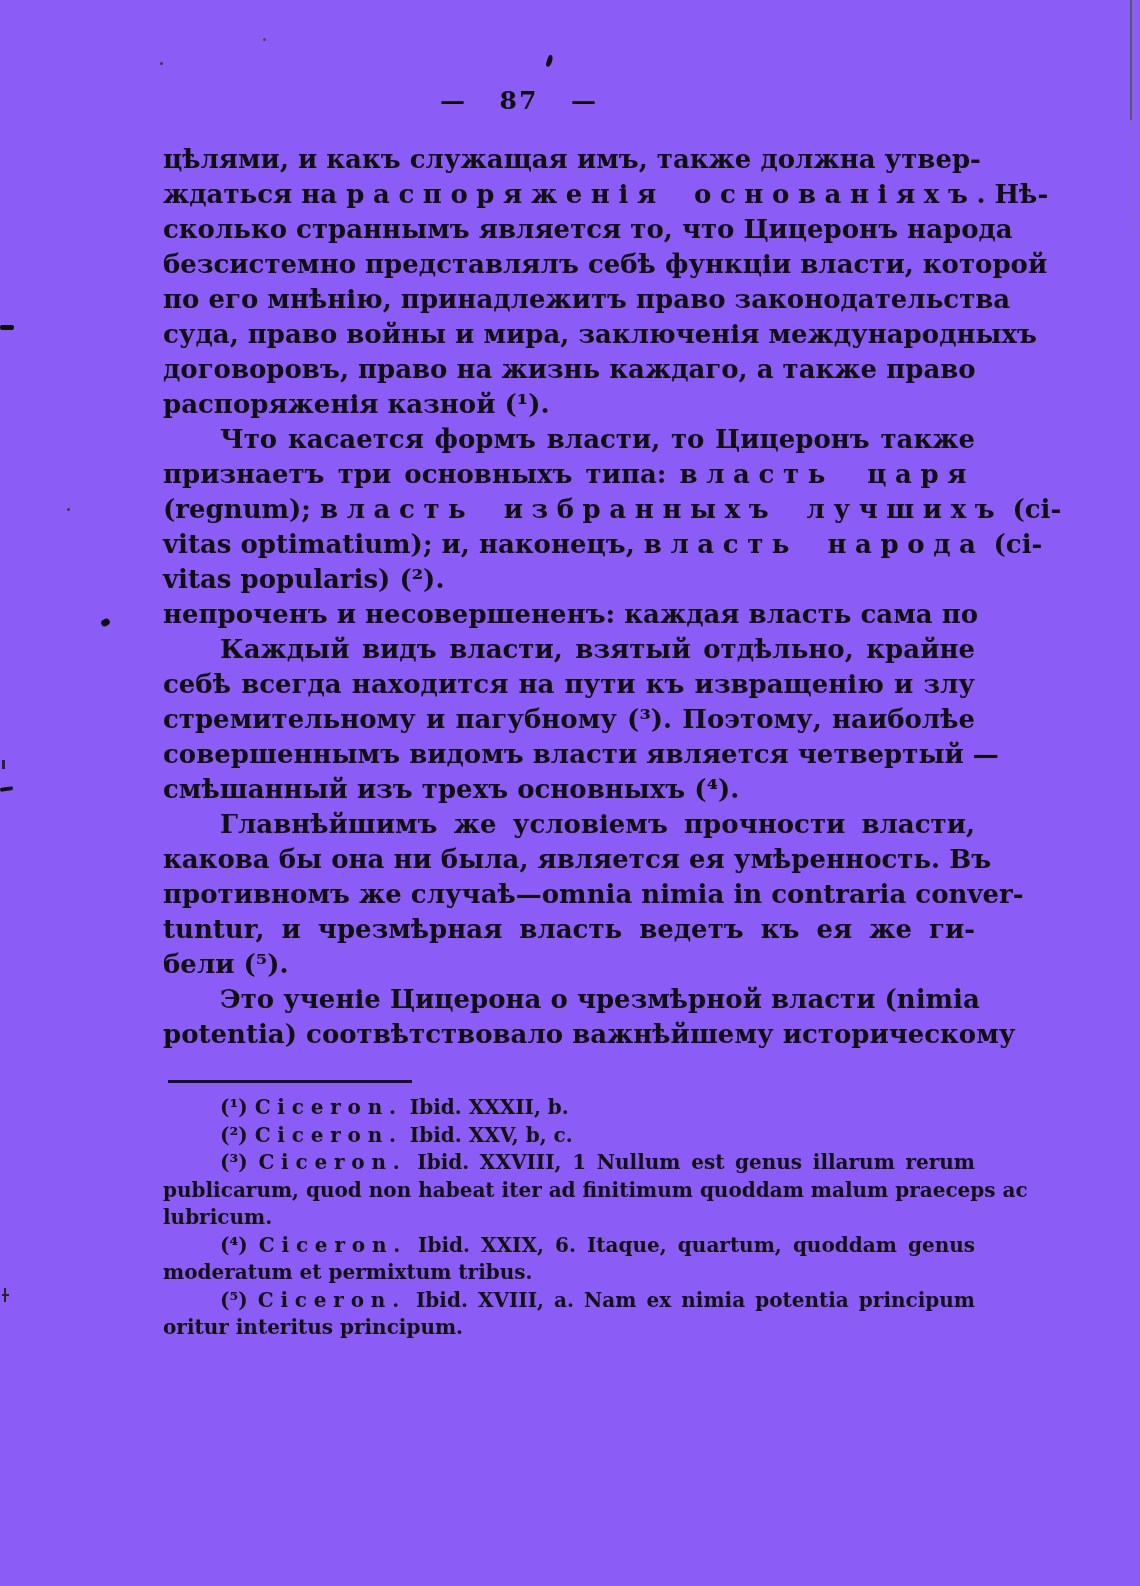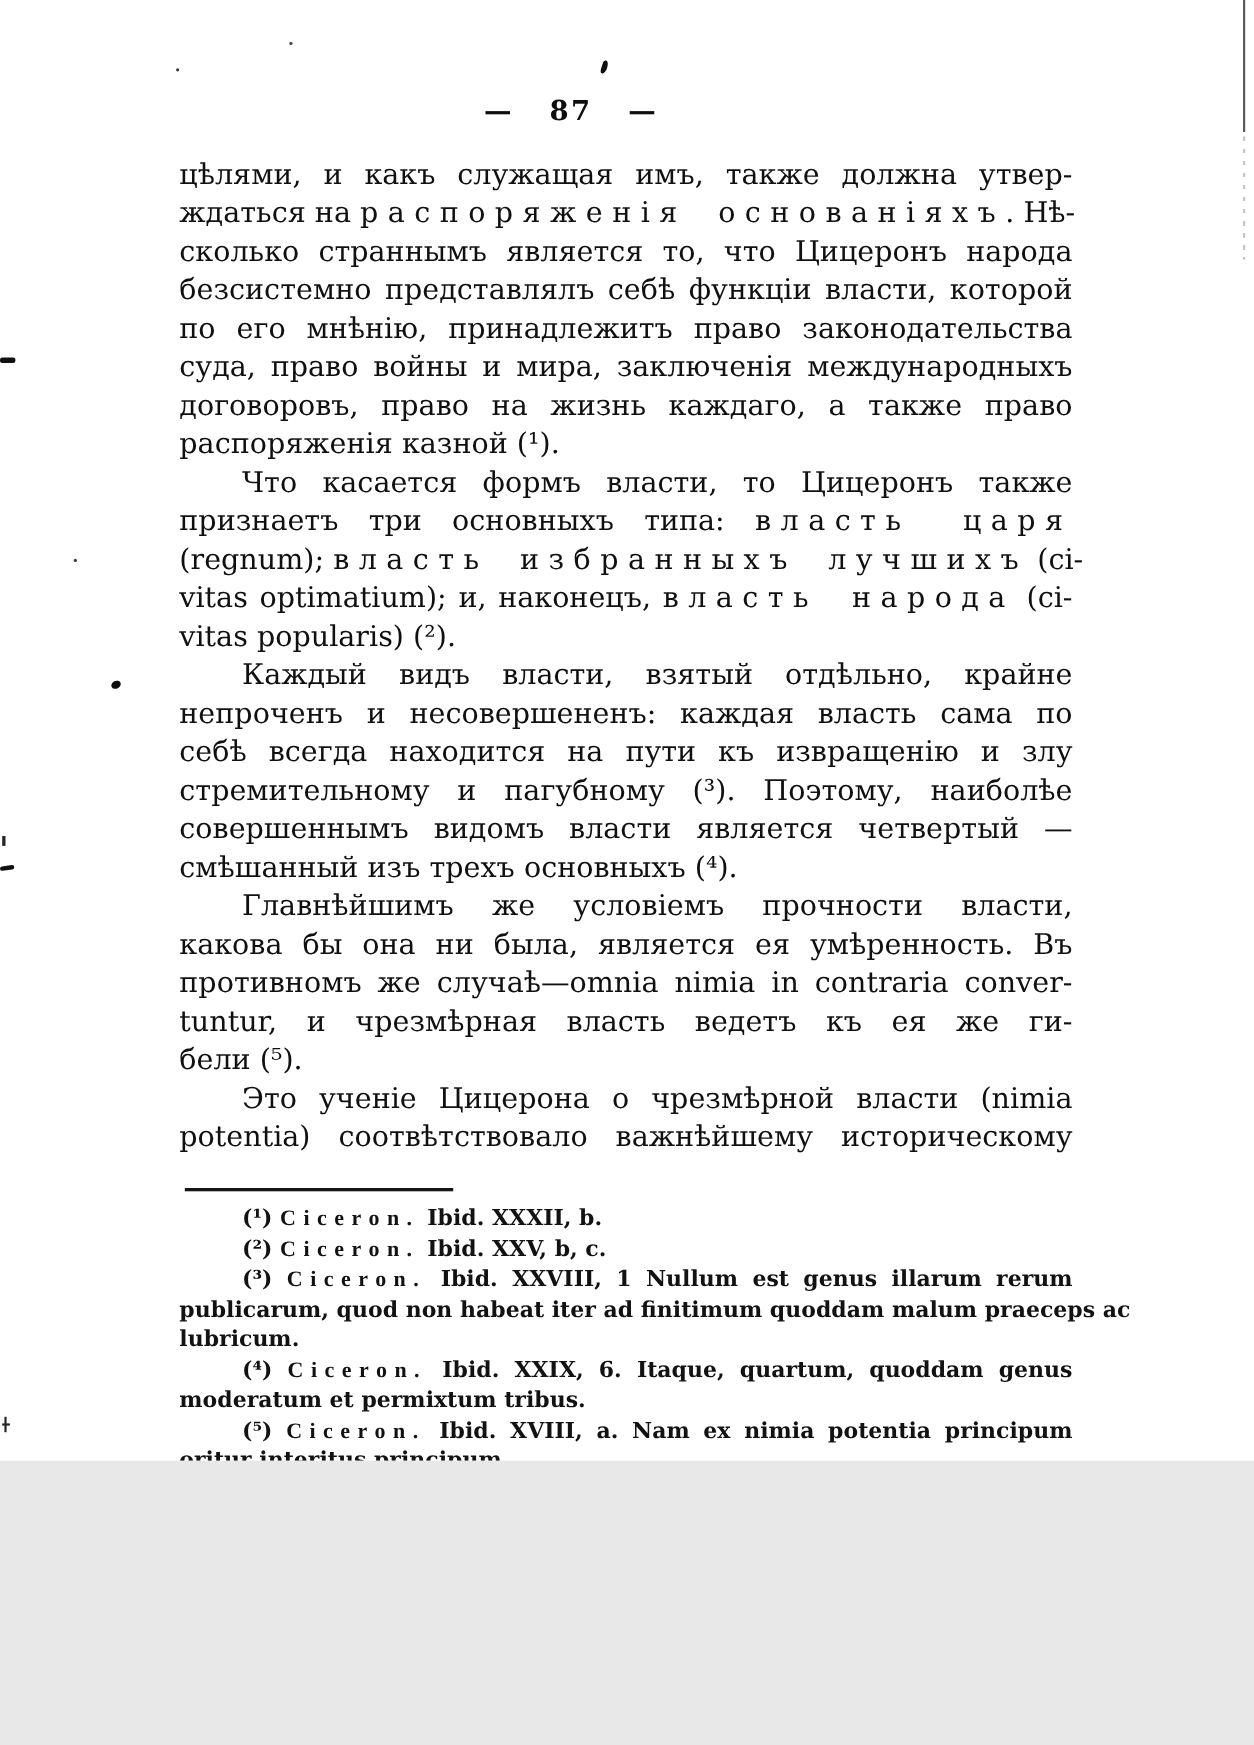--- a/index.html
+++ b/index.html
@@ -1,21 +1,21 @@
 <!DOCTYPE html>
 <html><head>
 <meta charset="utf-8">
 <style>
   html, body { margin: 0; padding: 0; background: #e8e8e8; }
   .page {
     position: relative;
     width: 1140px;
-    height: 1328px;
+    height: 1586px;
     margin: 0 auto;
-    background: #ffffff;
+    background: #8b5cf6;
     overflow: hidden;
     font-family: "DejaVu Serif", "Liberation Serif", serif;
     color: #111111;
   }
 
   
   .page-header {
     position: absolute;
     left: 163px;
     top: 86px;
@@ -32,21 +32,21 @@
     color: #0e0e0e;
   }
 
   
   .body-text {
     position: absolute;
     left: 163px;
     top: 142px;
     width: 812px;
     font-size: 26px;
-    font-weight: 400;
+    font-weight: 700;
     color: #101010;
   }
   .body-text .ln {
     height: 35px;
     line-height: 35px;
     text-align: justify;
     text-align-last: justify;
     white-space: nowrap;
   }
   .body-text .ln.short { text-align-last: left; }
@@ -73,21 +73,21 @@
   }
   .footnotes .ln {
     height: 27.5px;
     line-height: 27.5px;
     text-align: justify;
     text-align-last: justify;
     white-space: nowrap;
   }
   .footnotes .ln.short { text-align-last: left; }
   .footnotes .ln.indent { text-indent: 57px; }
-  .footnotes .sp { letter-spacing: 0.34em; font-family: Liberation Serif, serif; }
+  .footnotes .sp { letter-spacing: 0.34em; }
 
   
   .art { position: absolute; }
   .a-vline   { left: 1130px; top: 0;      width: 2px;  height: 120px; background: #5a5a5a; }
   .a-vline2  { left: 1130px; top: 124px;  width: 2px;  height: 112px;
                background: repeating-linear-gradient(#808080 0 4px, transparent 4px 11px); opacity: .45; }
   .a-tick    { left: 547px;  top: 55px;   width: 5px;  height: 12px;  background: #0f0f0f;
                border-radius: 45% 55% 60% 40%; transform: rotate(17deg); }
   .a-dot1    { left: 160px;  top: 62px;   width: 3px;  height: 3px;   background: #3a3a3a; border-radius: 50%; }
   .a-dot2    { left: 263px;  top: 38px;   width: 3px;  height: 3px;   background: #4a4a4a; border-radius: 50%; }
@@ -124,22 +124,22 @@
         <div class="ln short"><span>распоряженія казной (¹).</span></div>
       </div>
       <div>
         <div class="ln indent"><span>Что касается формъ власти, то Цицеронъ также</span></div>
         <div class="ln"><span>признаетъ три основныхъ типа: </span><span class="sp">власть царя</span></div>
         <div class="ln"><span>(regnum); </span><span class="sp">власть избранныхъ лучшихъ</span><span> (ci-</span></div>
         <div class="ln"><span>vitas optimatium); и, наконецъ, </span><span class="sp">власть народа</span><span> (ci-</span></div>
         <div class="ln short"><span>vitas popularis) (²).</span></div>
       </div>
       <div>
+        <div class="ln"><span>непроченъ и несовершененъ: каждая власть сама по</span></div>
         <div class="ln indent"><span>Каждый видъ власти, взятый отдѣльно, крайне</span></div>
-        <div class="ln"><span>непроченъ и несовершененъ: каждая власть сама по</span></div>
         <div class="ln"><span>себѣ всегда находится на пути къ извращенію и злу</span></div>
         <div class="ln"><span>стремительному и пагубному (³). Поэтому, наиболѣе</span></div>
         <div class="ln"><span>совершеннымъ видомъ власти является четвертый —</span></div>
         <div class="ln short"><span>смѣшанный изъ трехъ основныхъ (⁴).</span></div>
       </div>
       <div>
         <div class="ln indent"><span>Главнѣйшимъ же условіемъ прочности власти,</span></div>
         <div class="ln"><span>какова бы она ни была, является ея умѣренность. Въ</span></div>
         <div class="ln"><span>противномъ же случаѣ—omnia nimia in contraria conver-</span></div>
         <div class="ln"><span>tuntur, и чрезмѣрная власть ведетъ къ ея же ги-</span></div>

